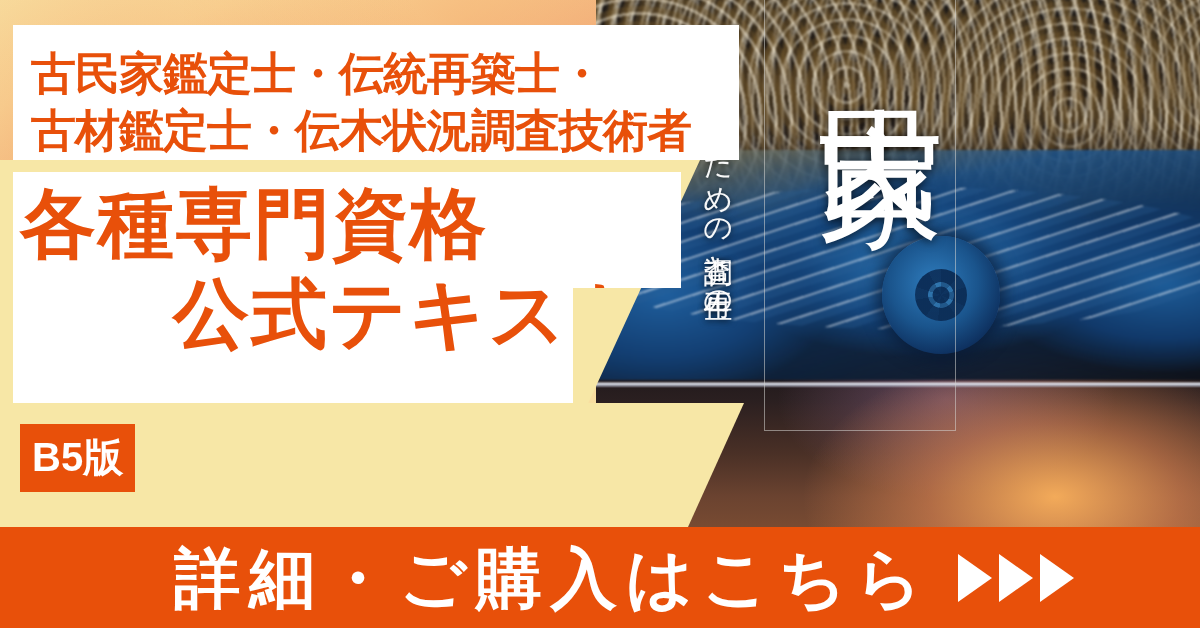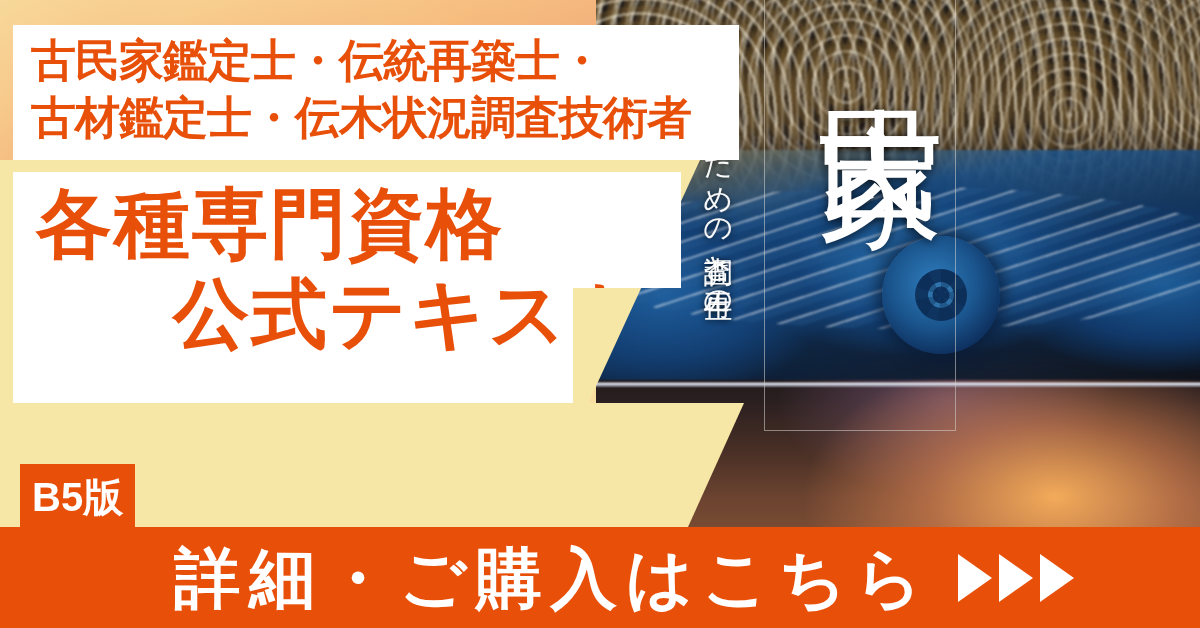--- a/index.html
+++ b/index.html
@@ -203,40 +203,40 @@
 
   
   .panel-quals{
     position:absolute;
     left:13px; top:25px;
     width:726px; height:135px;
     background:#ffffff;
   }
   .quals-text{
     position:absolute;
-    left:18px; top:8px;
+    left:18px; top:21px;
     color:#E8500A;
     font-size:45px;
     font-weight:700;
     line-height:1.26;
     letter-spacing:-1px;
     white-space:pre-line;
   }
 
   
   .panel-title{
     position:absolute;
     left:13px; top:172px;
     width:668px; height:231px;
     background:#ffffff;
     clip-path:polygon(0 0, 668px 0, 668px 116px, 560px 116px, 560px 231px, 0 231px);
   }
   .title-line1{
     position:absolute;
-    left:23px; top:14px;
+    left:7px; top:14px;
     color:#E8500A;
     font-size:76px;
     font-weight:700;
     line-height:1;
     letter-spacing:2px;
     white-space:nowrap;
   }
   .title-line2{
     position:absolute;
     left:160px; top:104px;
@@ -255,21 +255,20 @@
     width:744px; height:124px;
     background:#F7E7A6;
     clip-path:polygon(0 0, 744px 0, 688px 124px, 0 124px);
   }
   .price-row{
     position:absolute;
     left:20px; top:424px;
     display:flex;
     align-items:center;
     gap:18px;
-    margin-top:40px;
   }
   .size-badge{
     background:#E8500A;
     color:#ffffff;
     font-size:40px;
     font-weight:700;
     line-height:1;
     padding:13px 12px 15px;
     letter-spacing:0;
     white-space:nowrap;

